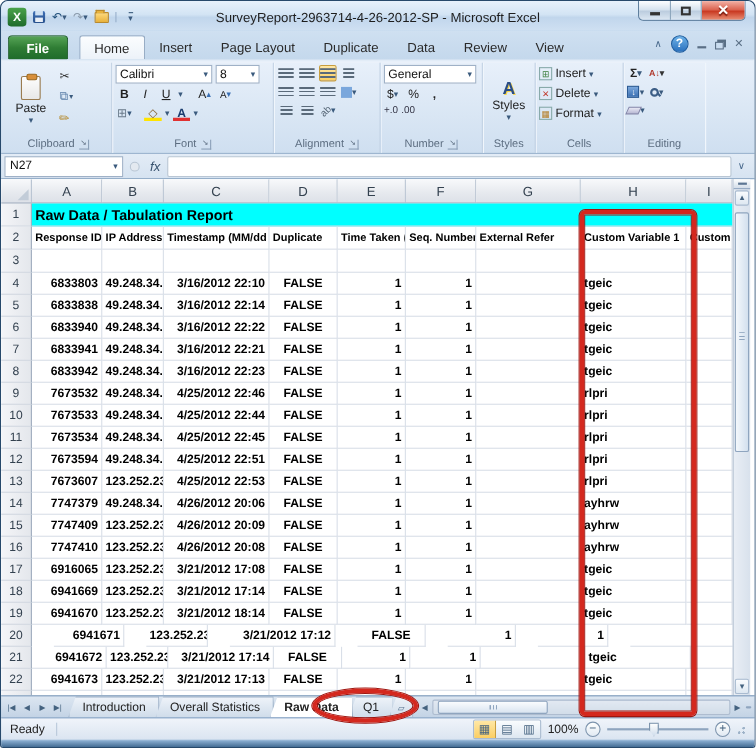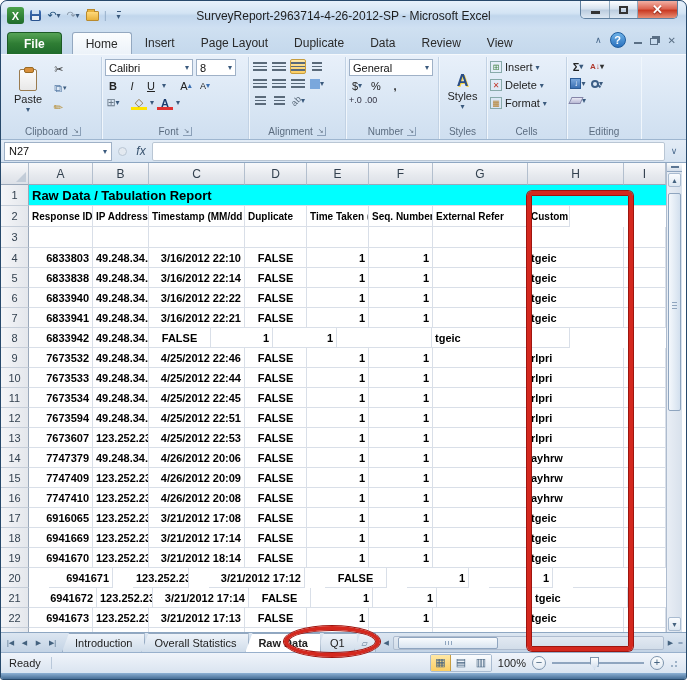--- a/index.html
+++ b/index.html
@@ -486,20 +486,21 @@
         </div>
         <div class="g-row r-head" style="height: 21px;">
           <div class="g-rn" style="width: 28px; height: 21px;">2</div>
           <div class="g-cell al-l" style="width: 64px; height: 21px;">Response ID</div>
           <div class="g-cell al-l" style="width: 56px; height: 21px;">IP Address</div>
           <div class="g-cell al-l" style="width: 96px; height: 21px;">Timestamp (MM/dd</div>
           <div class="g-cell al-l" style="width: 62px; height: 21px;">Duplicate</div>
           <div class="g-cell al-l" style="width: 62px; height: 21px;">Time Taken (</div>
           <div class="g-cell al-l" style="width: 64px; height: 21px;">Seq. Number</div>
           <div class="g-cell al-l" style="width: 95px; height: 21px;">External Refer</div>
+          <div class="g-cell al-l" style="width: 96px; height: 21px;">Custom Variable 1</div>
           <div class="g-cell al-l" style="width: 42px; height: 21px;">Custom V</div>
         </div>
         <div class="g-row " style="height: 21px;">
           <div class="g-rn" style="width: 28px; height: 21px;">3</div>
           <div class="g-cell" style="width: 64px; height: 21px;"></div>
           <div class="g-cell" style="width: 56px; height: 21px;"></div>
           <div class="g-cell" style="width: 96px; height: 21px;"></div>
           <div class="g-cell" style="width: 62px; height: 21px;"></div>
           <div class="g-cell" style="width: 62px; height: 21px;"></div>
           <div class="g-cell" style="width: 64px; height: 21px;"></div>
@@ -552,20 +553,21 @@
           <div class="g-cell al-r" style="width: 62px; height: 20px;">1</div>
           <div class="g-cell al-r" style="width: 64px; height: 20px;">1</div>
           <div class="g-cell al-l" style="width: 95px; height: 20px;"></div>
           <div class="g-cell al-l" style="width: 96px; height: 20px;">tgeic</div>
           <div class="g-cell al-l" style="width: 42px; height: 20px;"></div>
         </div>
         <div class="g-row " style="height: 20px;">
           <div class="g-rn" style="width: 28px; height: 20px;">8</div>
           <div class="g-cell al-r" style="width: 64px; height: 20px;">6833942</div>
           <div class="g-cell al-l" style="width: 56px; height: 20px;">49.248.34.20</div>
+          <div class="g-cell al-r" style="width: 96px; height: 20px;">3/16/2012 22:23</div>
           <div class="g-cell al-c" style="width: 62px; height: 20px;">FALSE</div>
           <div class="g-cell al-r" style="width: 62px; height: 20px;">1</div>
           <div class="g-cell al-r" style="width: 64px; height: 20px;">1</div>
           <div class="g-cell al-l" style="width: 95px; height: 20px;"></div>
           <div class="g-cell al-l" style="width: 96px; height: 20px;">tgeic</div>
           <div class="g-cell al-l" style="width: 42px; height: 20px;"></div>
         </div>
         <div class="g-row " style="height: 20px;">
           <div class="g-rn" style="width: 28px; height: 20px;">9</div>
           <div class="g-cell al-r" style="width: 64px; height: 20px;">7673532</div>

